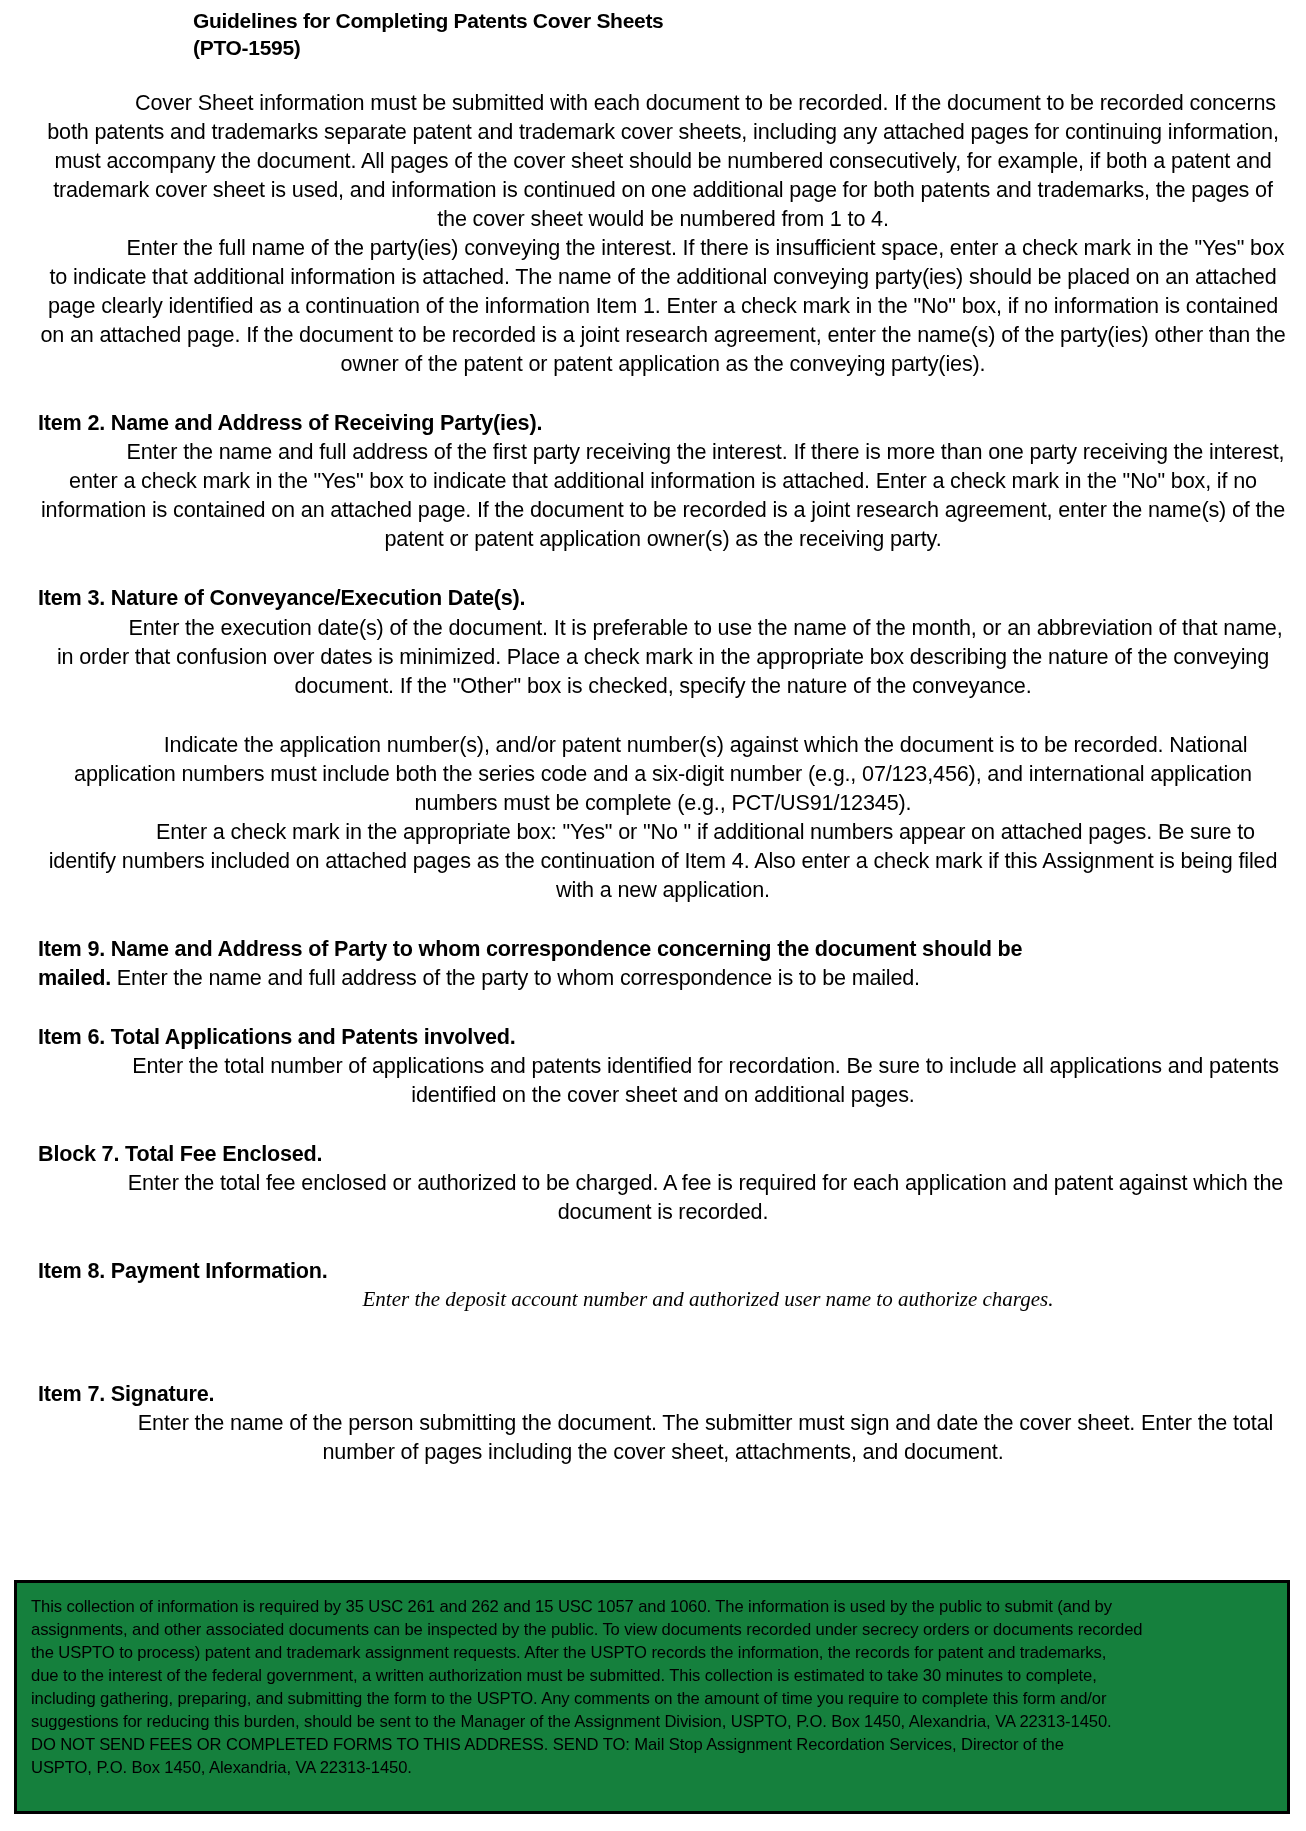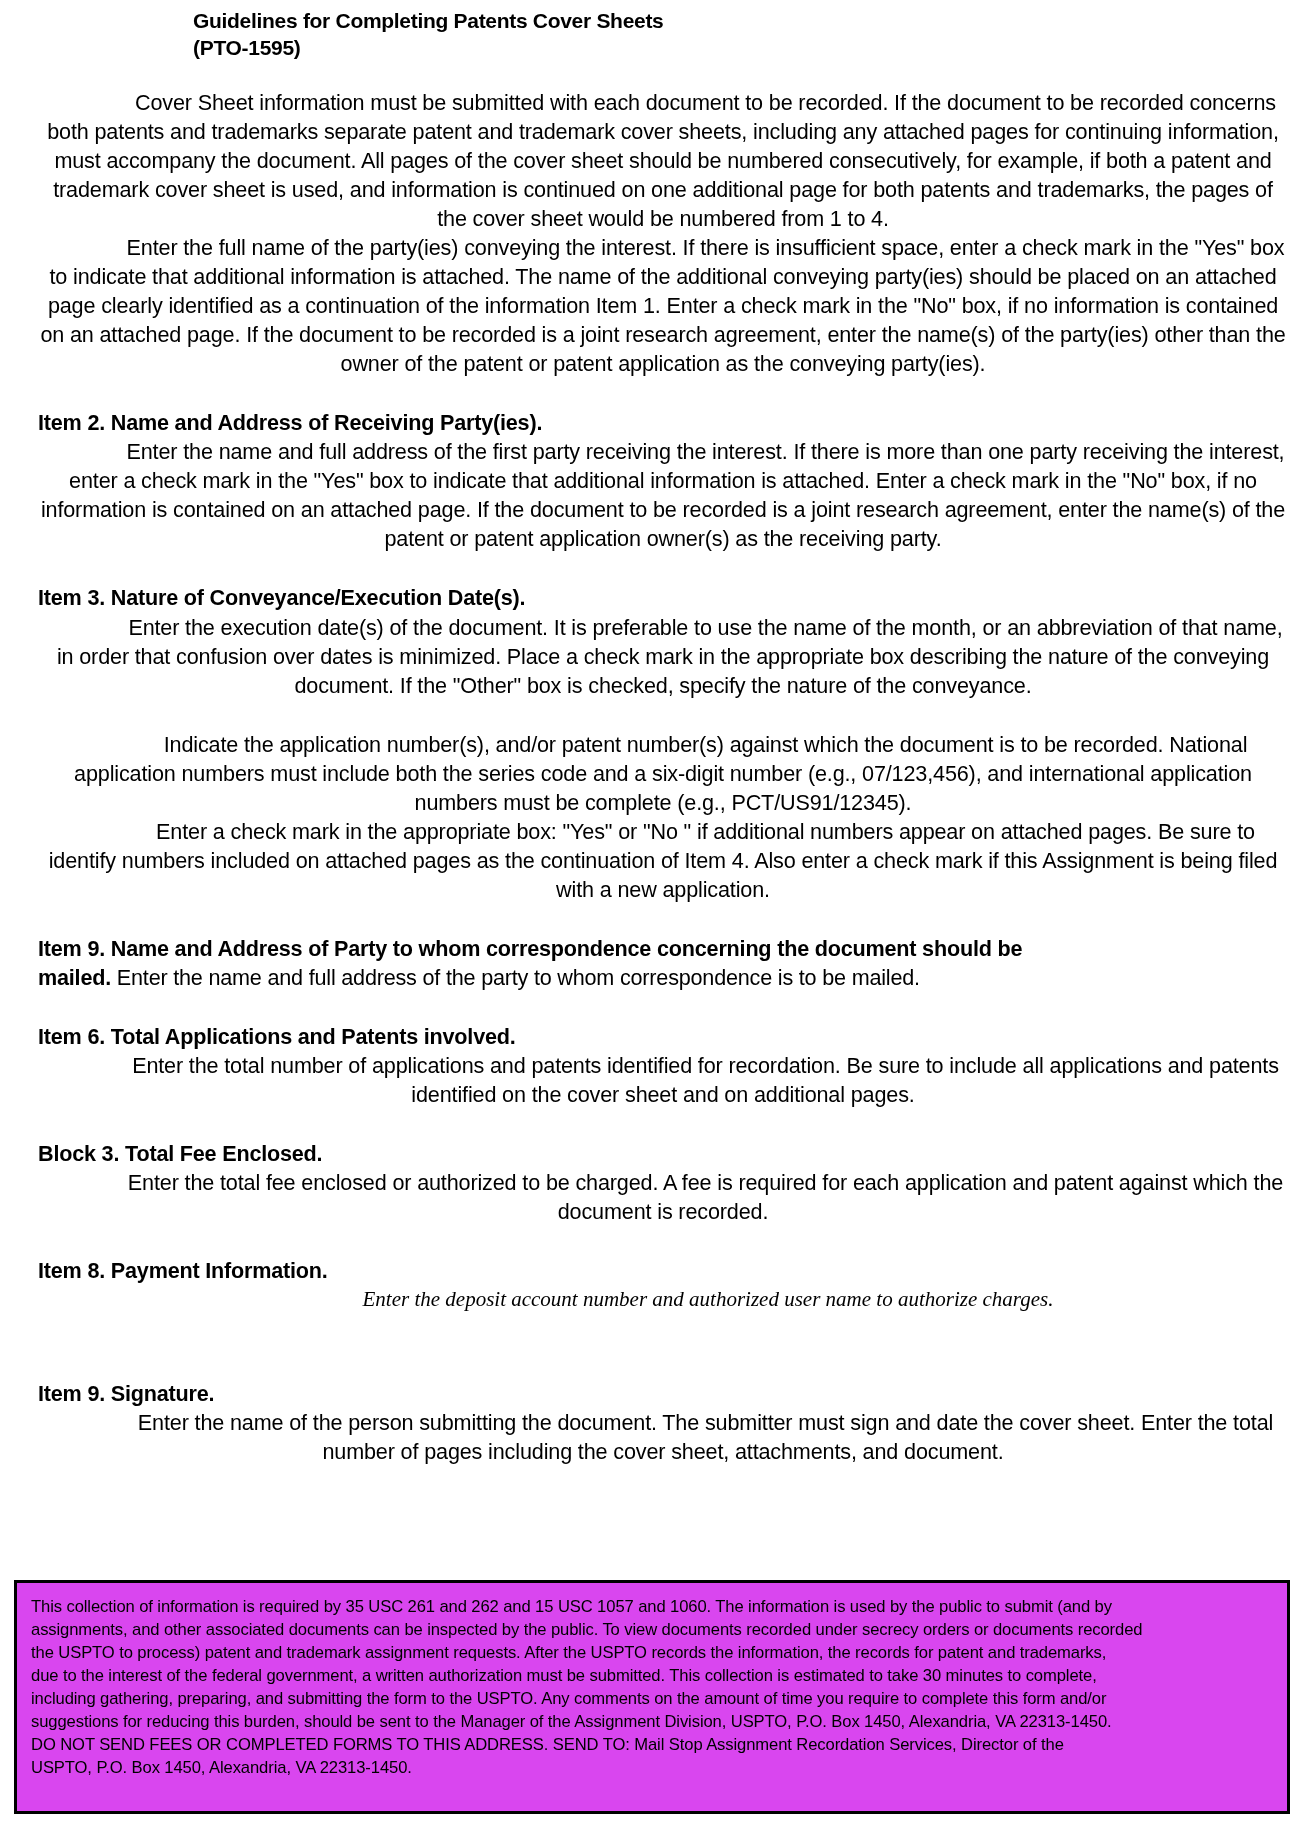--- a/index.html
+++ b/index.html
@@ -77,21 +77,21 @@
 
   
   .footnote-box {
     position: absolute;
     left: 14px;
     top: 1580px;
     width: 1276px;
     height: 234px;
     border: 3px solid #000000;
     box-sizing: border-box;
-    background: #d946ef;
+    background: #15803d;
     padding: 12px 14px 16px 14px;
   }
   .footnote-line {
     font-size: 16.6px;
     line-height: 1.39;
     letter-spacing: -0.1px;
     white-space: nowrap;
   }
 </style>
 </head>
@@ -130,31 +130,31 @@
     <div class="heading">Item 9. Name and Address of Party to whom correspondence concerning the document should be</div>
     <div class="heading"><span>mailed.</span><span class="run-in"> Enter the name and full address of the party to whom correspondence is to be mailed.</span></div>
 
     <div class="gap-md"></div>
 
     <div class="heading">Item 6. Total Applications and Patents involved.</div>
     <p class="para indent">Enter the total number of applications and patents identified for recordation. Be sure to include all applications and patents identified on the cover sheet and on additional pages.</p>
 
     <div class="gap-md"></div>
 
-    <div class="heading">Block 3. Total Fee Enclosed.</div>
+    <div class="heading">Block 7. Total Fee Enclosed.</div>
     <p class="para indent">Enter the total fee enclosed or authorized to be charged. A fee is required for each application and patent against which the document is recorded.</p>
 
     <div class="gap-md"></div>
 
     <div class="heading">Item 8. Payment Information.</div>
     <p class="para indent serif">Enter the deposit account number and authorized user name to authorize charges.</p>
 
     <div class="gap-xl"></div>
 
-    <div class="heading">Item 9. Signature.</div>
+    <div class="heading">Item 7. Signature.</div>
     <p class="para indent">Enter the name of the person submitting the document. The submitter must sign and date the cover sheet. Enter the total number of pages including the cover sheet, attachments, and document.</p>
 
   </div>
 
   <div class="footnote-box">
     <div class="footnote-line">This collection of information is required by 35 USC 261 and 262 and 15 USC 1057 and 1060. The information is used by the public to submit (and by</div>
     <div class="footnote-line">assignments, and other associated documents can be inspected by the public. To view documents recorded under secrecy orders or documents recorded</div>
     <div class="footnote-line">the USPTO to process) patent and trademark assignment requests. After the USPTO records the information, the records for patent and trademarks,</div>
     <div class="footnote-line">due to the interest of the federal government, a written authorization must be submitted. This collection is estimated to take 30 minutes to complete,</div>
     <div class="footnote-line">including gathering, preparing, and submitting the form to the USPTO. Any comments on the amount of time you require to complete this form and/or</div>

